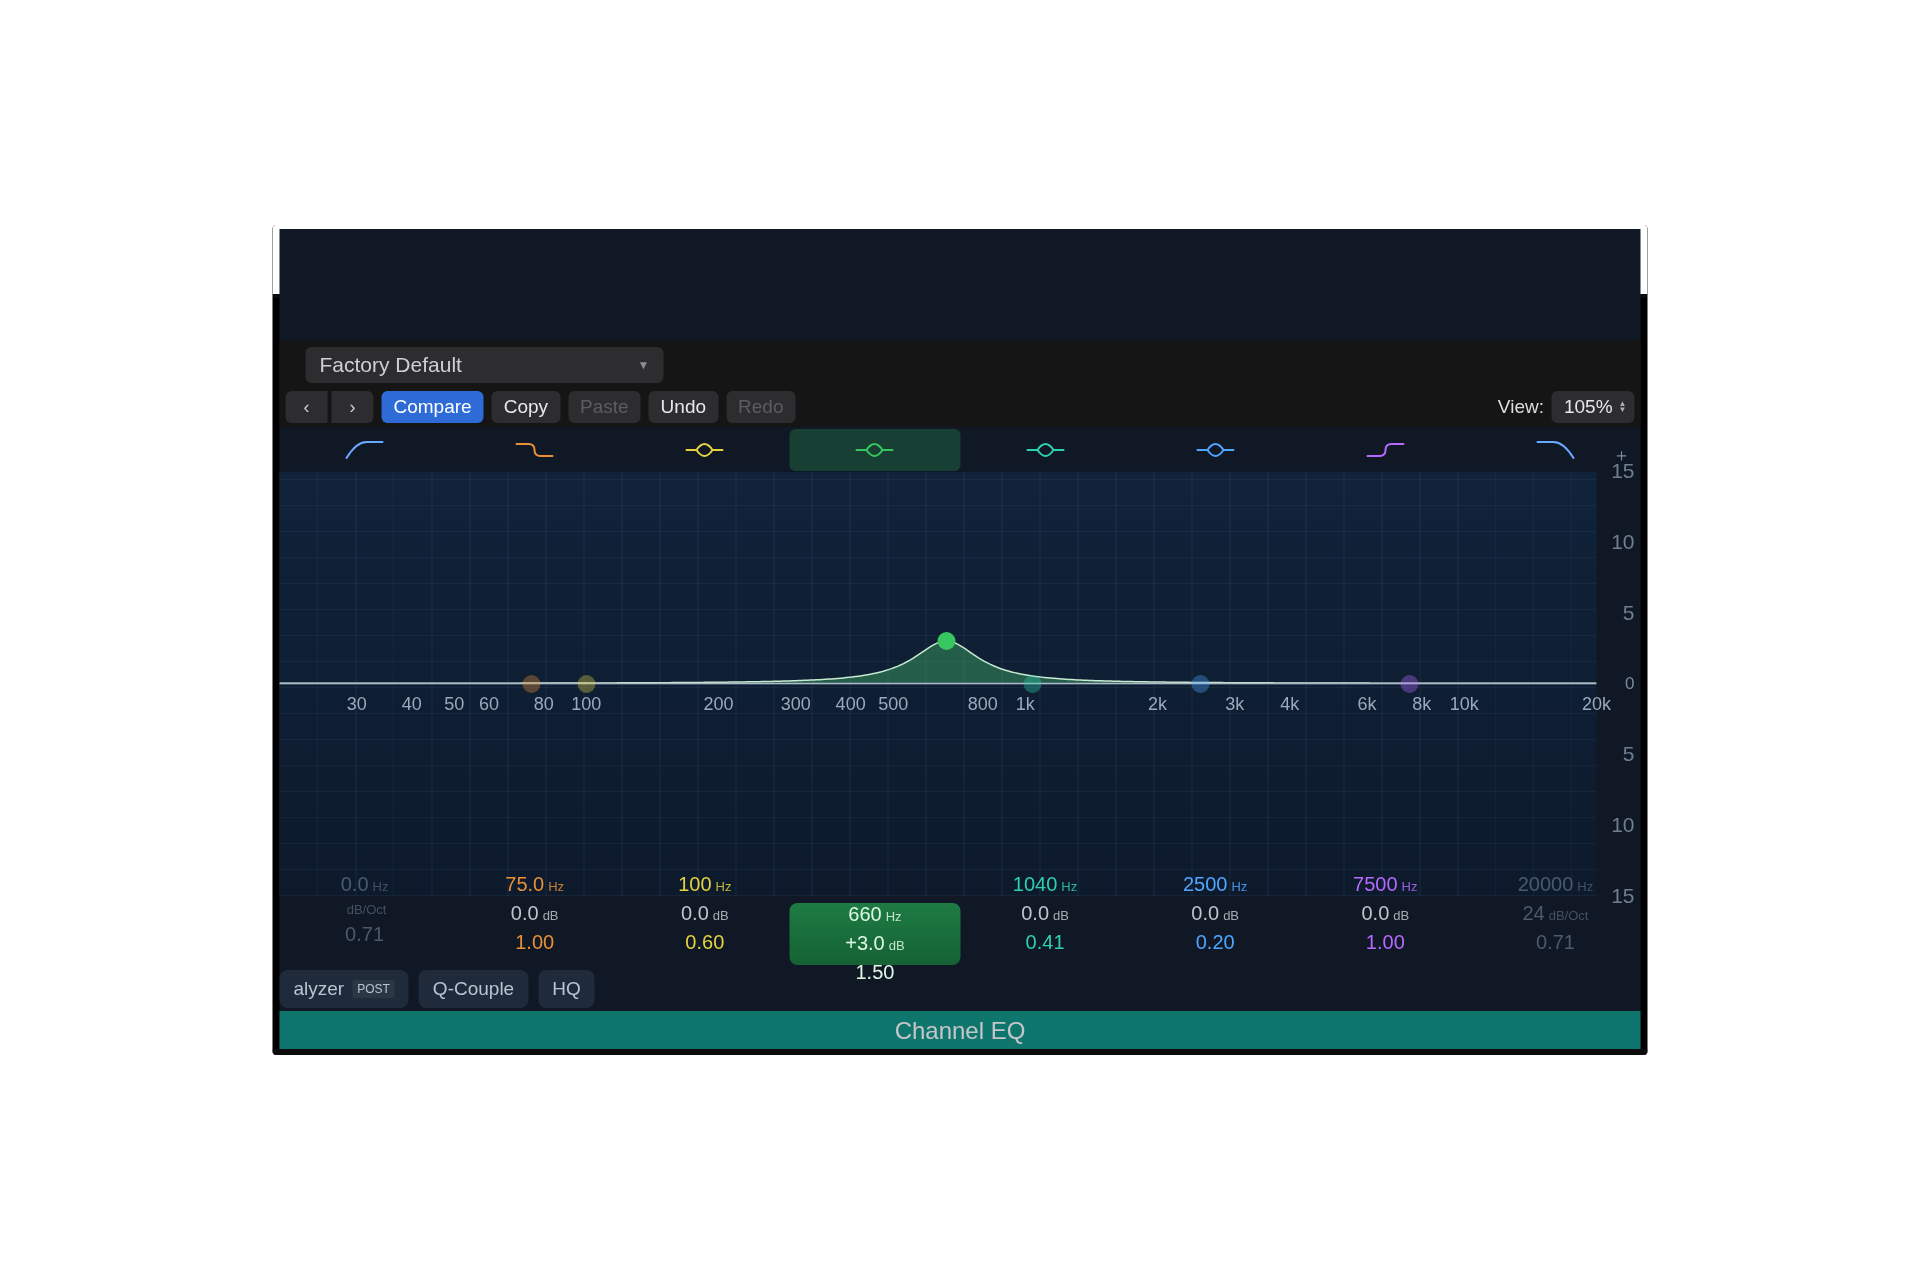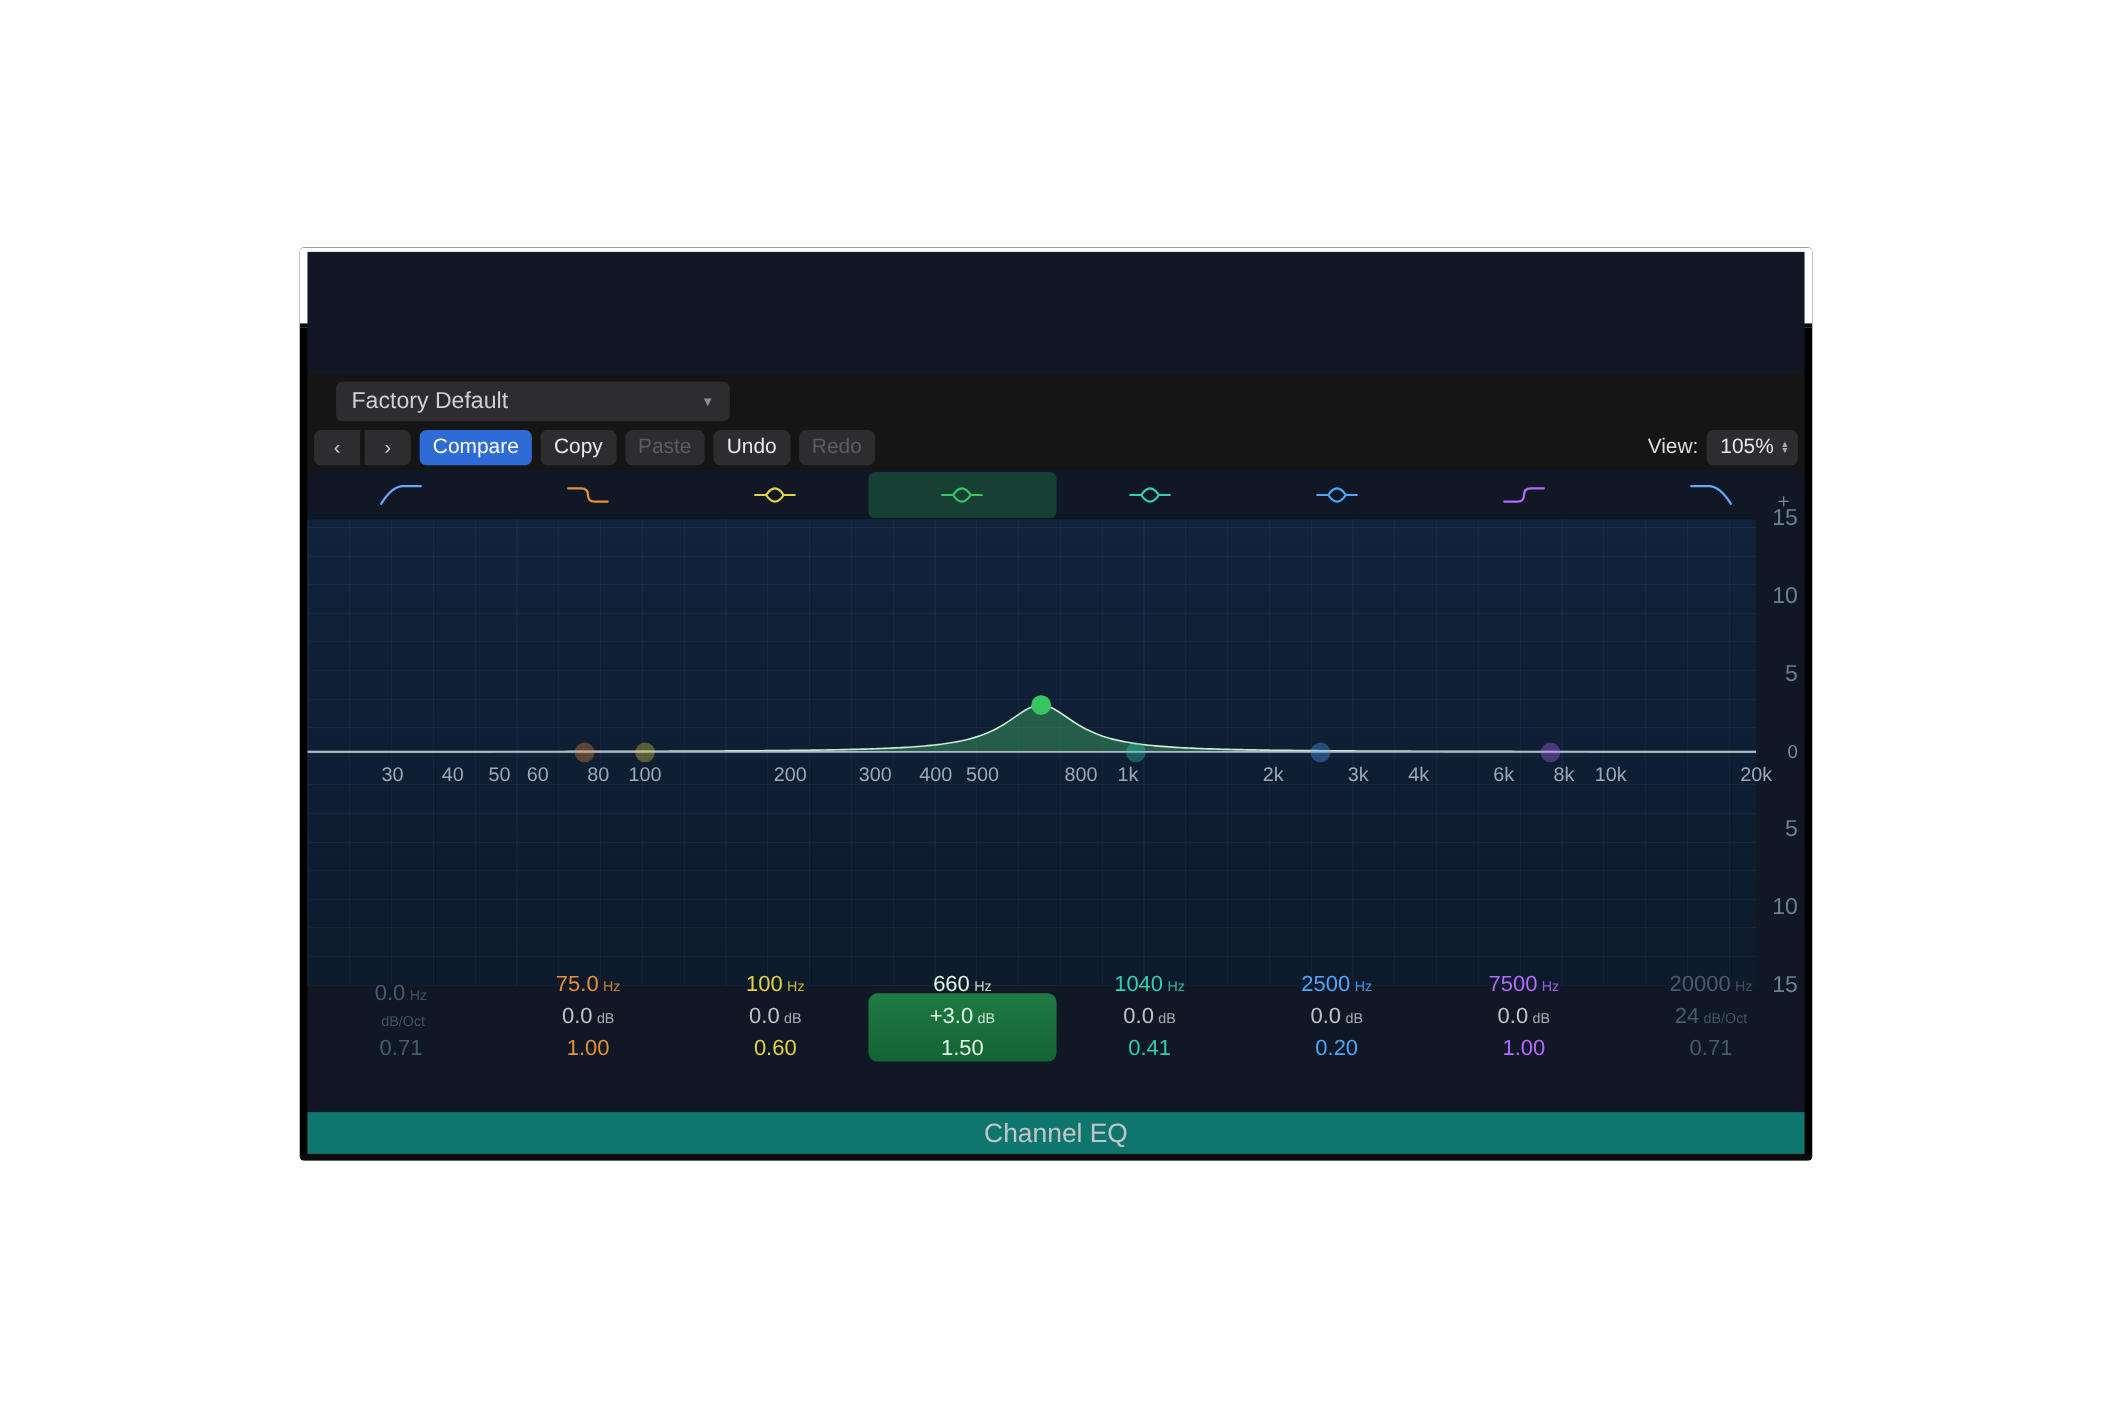--- a/index.html
+++ b/index.html
@@ -48,21 +48,21 @@
 
   .y-axis { position:absolute; right:0; top:242px; bottom:155px; width:44px; }
   .y-tick { position:absolute; right:6px; transform:translateY(-50%); color:#6f7f93; font-size:21px; }
   .y-plus { position:absolute; right:10px; top:-28px; color:#7b8a9e; font-size:18px; }
   .y-zero { position:absolute; right:6px; top:50%; transform:translateY(-50%); color:#7b8a9e; font-size:17px; }
 
   .dot { position:absolute; width:18px; height:18px; border-radius:50%; transform:translate(-50%,-50%); }
   .dot-faint { opacity:0.35; }
 
   .params { position:absolute; bottom:86px; left:0; right:0; height:92px; display:flex; }
-  .p-col { flex:1; display:flex; flex-direction:column; align-items:center; justify-content:flex-end; gap:6px; font-size:20px; font-weight:500; border-radius:8px; }
+  .p-col { flex:1; display:flex; flex-direction:column; align-items:center; justify-content:flex-start; gap:6px; font-size:20px; font-weight:500; border-radius:8px; }
   .p-col.sel { background: linear-gradient(#1e7b43,#156234); margin-top: 30px; }
   .p-v { display:flex; align-items:baseline; gap:4px; }
   .p-u { font-size:13px; opacity:0.85; font-weight:400; }
 
   .bottom-ctrls { position:absolute; bottom:40px; left:0; right:0; height:44px; display:flex; align-items:center; gap:10px; padding-left:0; }
   .bc-btn { height:38px; padding:0 14px; border-radius:8px; background:#1f2b3b; color:#b8c4d2; display:flex; align-items:center; gap:8px; font-size:19px; }
   .bc-post { font-size:12px; background:rgba(255,255,255,0.06); padding:2px 5px; border-radius:3px; }
 
   .footer-name { position:absolute; left:0; right:0; bottom:0; height:40px; background:#0f766e; display:flex; align-items:center; justify-content:center; color:#c6c6ca; font-size:24px; font-weight:400; }
 </style>
@@ -292,20 +292,28 @@
           <div class="p-v" style="color:#4b5a6d">
             <span>24</span>
             <span class="p-u">dB/Oct</span>
           </div>
           <div class="p-v" style="color:#4b5a6d">
             <span>0.71</span>
           </div>
         </div>
       </div>
 
+    <div class="bottom-ctrls">
+      <div class="bc-btn">
+        <span>alyzer</span>
+        <span class="bc-post">POST</span>
+      </div>
+      <div class="bc-btn">Q-Couple</div>
+      <div class="bc-btn">HQ</div>
+    </div>
 
     <div class="footer-name">
       <span>Channel EQ</span>
     </div>
   <div class="dot dot-faint" style="background: rgb(233, 143, 54); left: 252px; top: 454.5px;"></div>
       <div class="dot dot-faint" style="background: rgb(228, 210, 62); left: 306.848px; top: 454.5px;"></div>
       <div class="dot" style="background: rgb(55, 198, 95); left: 666.628px; top: 412px;"></div>
       <div class="dot dot-faint" style="background: rgb(45, 209, 176); left: 753.325px; top: 454.5px;"></div>
       <div class="dot dot-faint" style="background: rgb(78, 166, 255); left: 920.543px; top: 454.5px;"></div>
       <div class="dot dot-faint" style="background: rgb(181, 105, 255); left: 1130px; top: 454.5px;"></div>

